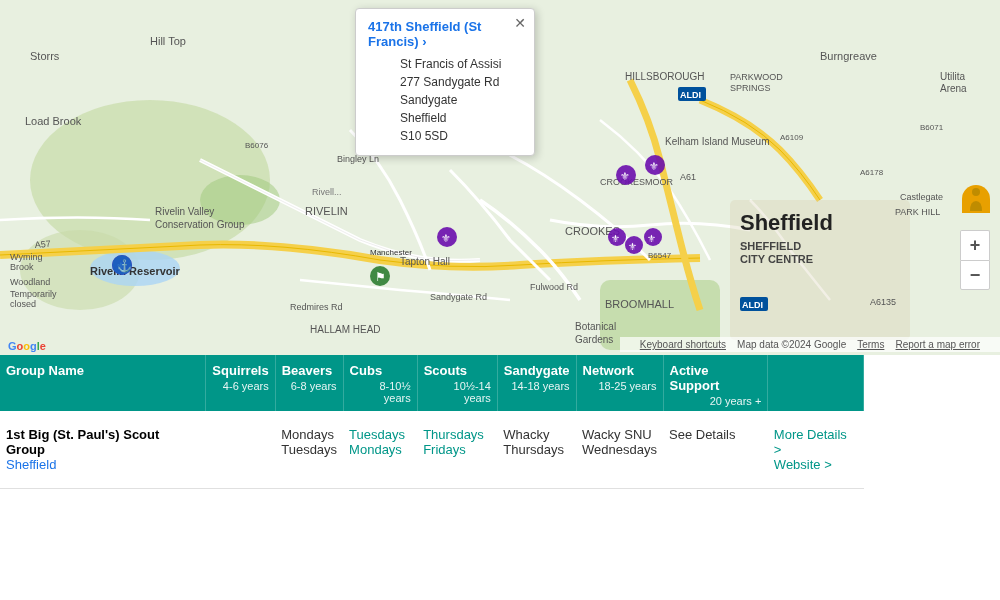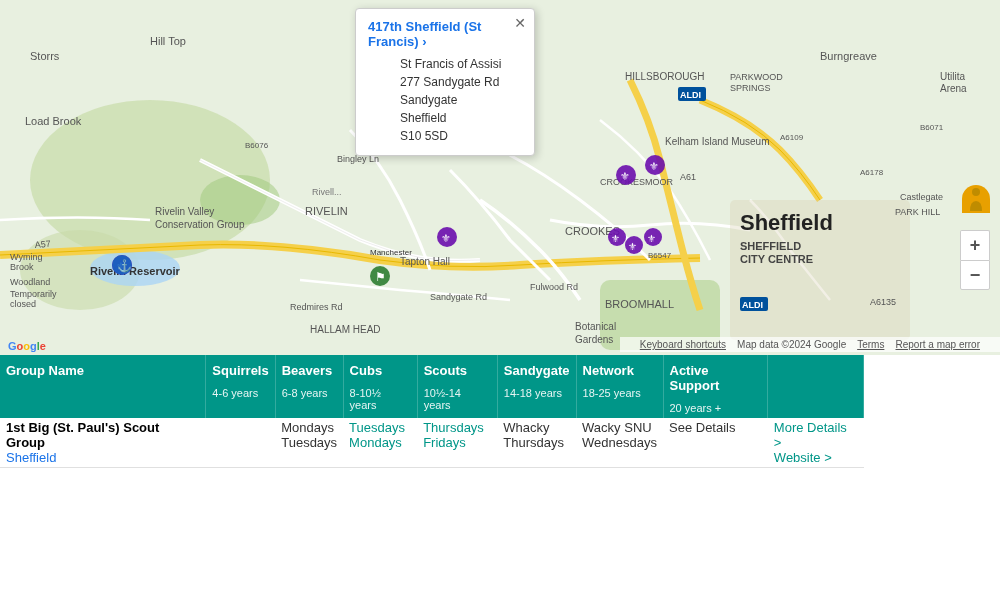--- a/index.html
+++ b/index.html
@@ -155,34 +155,35 @@
       font-weight: bold;
       vertical-align: top;
       border-right: 1px solid rgba(255,255,255,0.2);
     }
 
     thead th .sub-label {
       display: block;
       font-weight: normal;
       font-size: 11px;
       color: rgba(255,255,255,0.9);
-      margin-top: 9px;
+      margin-top: 2px;
+      text-align: right;
     }
 
     tbody tr {
       border-bottom: 1px solid #e0e0e0;
       vertical-align: top;
     }
 
     tbody tr:nth-child(even) {
       background: #fafafa;
     }
 
     tbody td {
-      padding: 2px 6px;
+      padding: 16px 6px;
       font-size: 13px;
       color: #333;
     }
 
     tbody td.group-name {
       font-weight: bold;
       color: #000;
     }
     tbody td.group-name .location {
       font-weight: normal;

